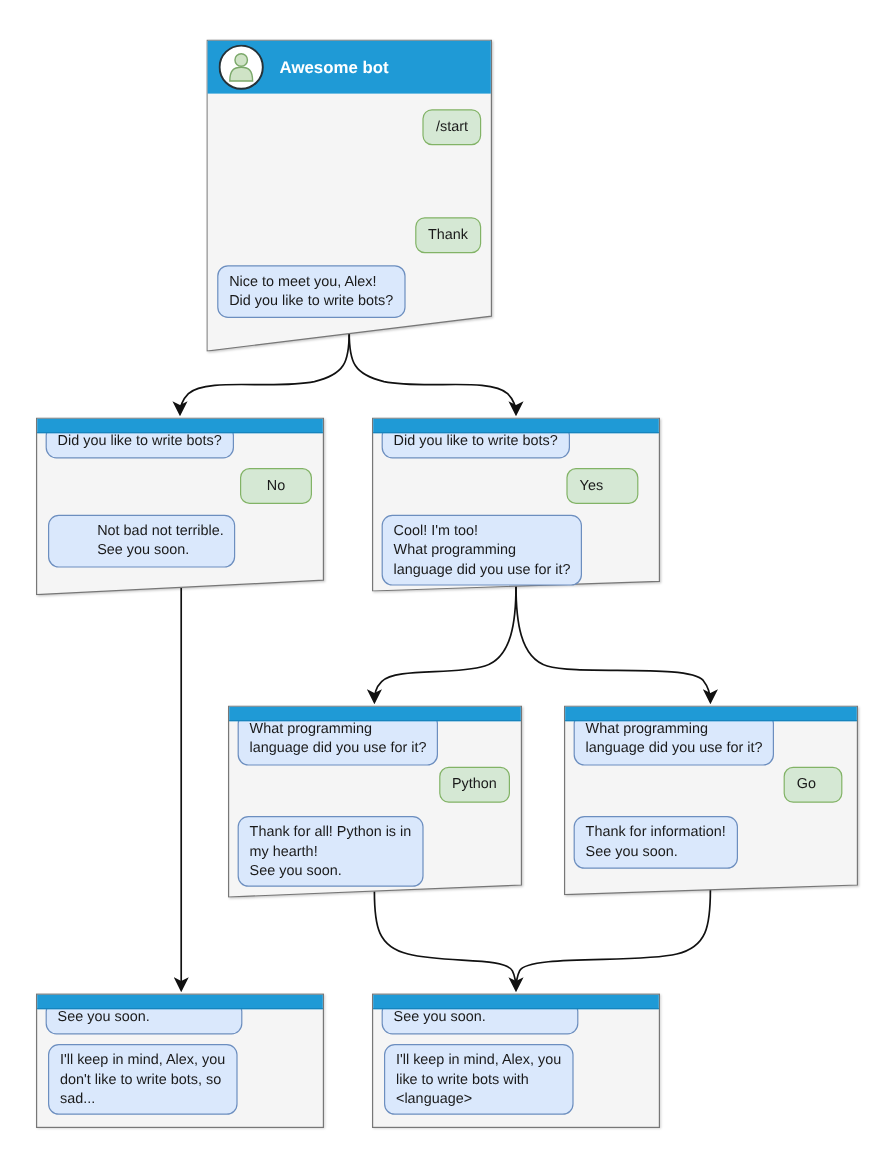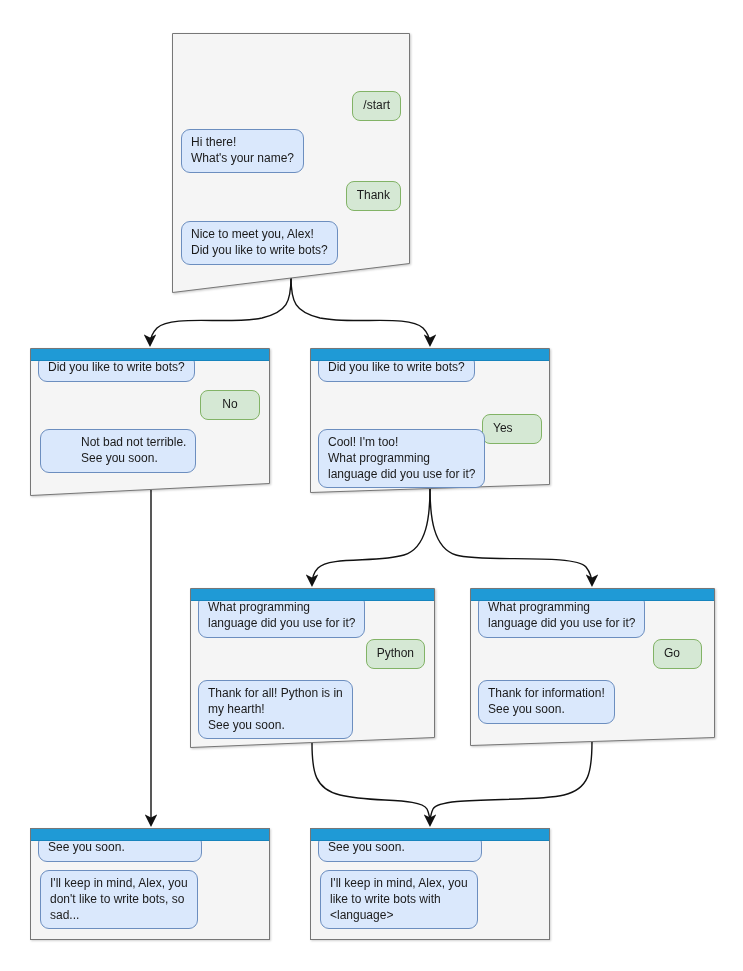--- a/index.html
+++ b/index.html
@@ -64,23 +64,29 @@
     <path class="conn" d="M430,488 C430,516 433,548 456,555 C482,563 574,553 586,567 C590,572 592,578 592,585" marker-end="url(#arr)"></path>
     <path class="conn" d="M312,743 C312,772 315,789 340,795 C372,803 420,797 427,809 C429,813 430,818 430,825" marker-end="url(#arr)"></path>
     <path class="conn" d="M592,741 C592,772 589,789 564,795 C532,803 440,795 433,809 C431,813 430,818 430,825"></path>
     <path class="conn" d="M151,490 L151,825" marker-end="url(#arr)"></path>
   </svg>
 
   <div class="node" style="left:172px;top:33px;width:238px;height:260px;">
     <svg class="shape-svg" width="238" height="260">
       <path class="box-shape" d="M0.5,0.5 L237.5,0.5 L237.5,230.5 L0.5,259.5 Z"></path>
     </svg>
+    <div class="main-header">
+      <svg class="avatar" width="38" height="38">
+        <circle cx="19" cy="19" r="18" fill="#ffffff" stroke="#263238" stroke-width="1.6"></circle>
+        <circle cx="19" cy="13" r="5.2" fill="#cfe3c6" stroke="#7ca96b" stroke-width="1.2"></circle>
+        <path d="M9.5,30.5 C9.5,22 12.5,19 19,19 C25.5,19 28.5,22 28.5,30.5 Z" fill="#cfe3c6" stroke="#7ca96b" stroke-width="1.2"></path>
+      </svg>
+      <span class="main-title">Awesome bot</span>
+    </div>
     <div class="bubble user-b" style="right:9px;top:58px;padding-left:10px;">/start</div>
-    <div class="bubble bot-b" style="left:9px;top:96px;">Hi there!
-What's your name?</div>
     <div class="bubble user-b" style="right:9px;top:148px;">Thank</div>
     <div class="bubble bot-b" style="left:9px;top:188px;">Nice to meet you, Alex!
 Did you like to write bots?</div>
   </div>
 
   <div class="node" style="left:30px;top:348px;width:240px;height:148px;">
     <svg class="shape-svg" width="240" height="148">
       <path class="box-shape" d="M0.5,0.5 L239.5,0.5 L239.5,135.5 L0.5,147.5 Z"></path>
     </svg>
     <div class="strip"></div>
@@ -89,21 +95,21 @@
     <div class="bubble bot-b" style="left:10px;top:81px;padding-left:40px;">Not bad not terrible.
 See you soon.</div>
   </div>
 
   <div class="node" style="left:310px;top:348px;width:240px;height:145px;">
     <svg class="shape-svg" width="240" height="145">
       <path class="box-shape" d="M0.5,0.5 L239.5,0.5 L239.5,136.5 L0.5,144.5 Z"></path>
     </svg>
     <div class="strip"></div>
     <div class="bubble bot-b ctx" style="left:8px;top:6px;">Did you like to write bots?</div>
-    <div class="bubble user-b u-wide" style="right:8px;top:42px;margin-top:24px;">Yes</div>
+    <div class="bubble user-b u-wide" style="right:18px;top:42px;">Yes</div>
     <div class="bubble bot-b" style="left:8px;top:81px;">Cool! I'm too!
 What programming
 language did you use for it?</div>
   </div>
 
   <div class="node" style="left:190px;top:588px;width:245px;height:160px;">
     <svg class="shape-svg" width="245" height="160">
       <path class="box-shape" d="M0.5,0.5 L244.5,0.5 L244.5,149.5 L0.5,159.5 Z"></path>
     </svg>
     <div class="strip"></div>

